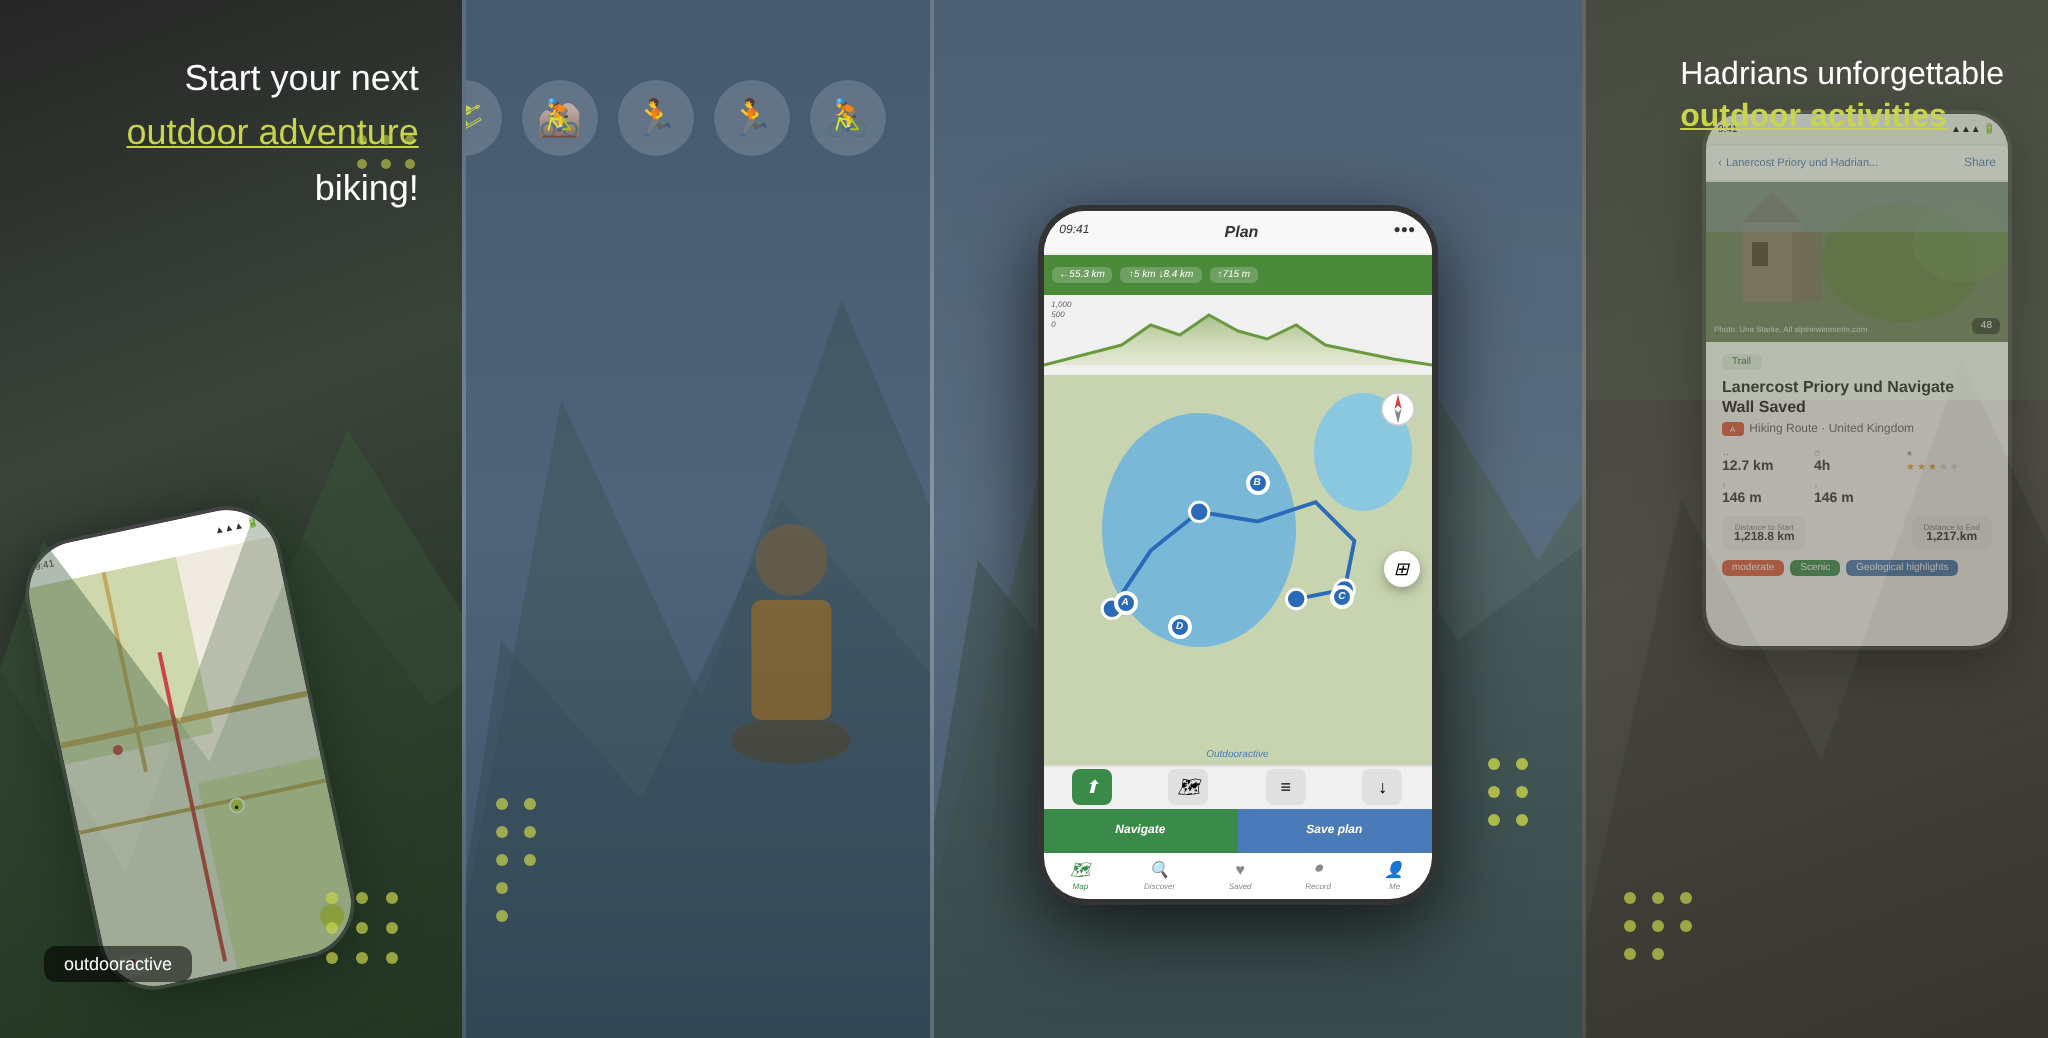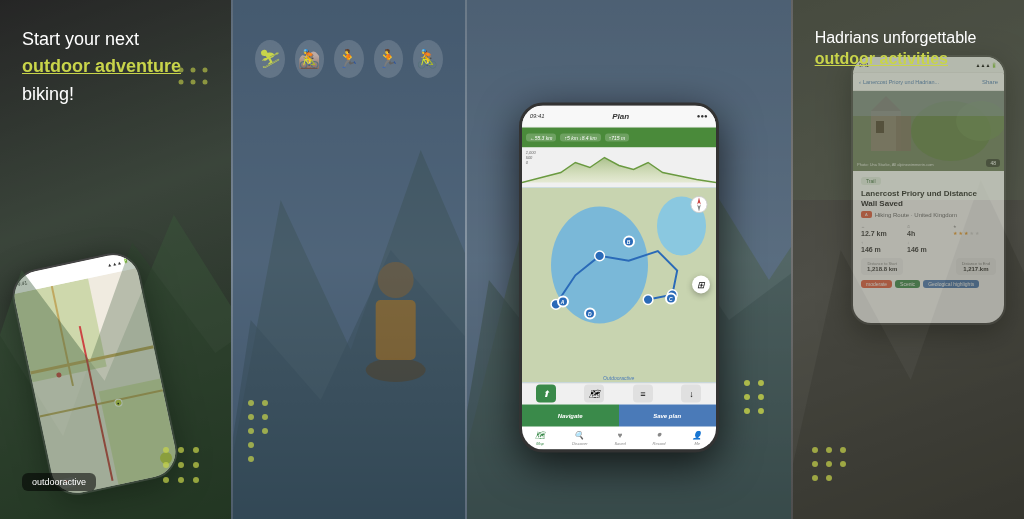--- a/index.html
+++ b/index.html
@@ -35,33 +35,34 @@
       z-index: 0;
     }
 
     .panel-content {
       position: relative;
       z-index: 2;
       padding: 28px 22px 20px;
       display: flex;
       flex-direction: column;
       height: 100%;
+      align-items: flex-end;
     }
 
     
     .panel-1 .headline {
       color: #fff;
       font-size: 18px;
       font-weight: 400;
       line-height: 1.3;
       margin-bottom: 4px;
     }
     .panel-1 .headline .highlight {
       color: #c8d44a;
-      font-weight: 700;
+      font-weight: 400;
       text-decoration: underline;
       text-decoration-color: #c8d44a;
     }
     .panel-2 .icons-row {
       display: flex;
       gap: 10px;
       margin-top: 12px;
     }
     .activity-icon {
       width: 38px;
@@ -849,21 +850,21 @@
         </svg>
         <div class="detail-image-overlay">Photo: Una Starke, All alpinewimmerin.com</div>
         <div class="detail-photo-count">
           <span>48</span>
         </div>
       </div>
 
       <div class="detail-body">
         <div class="detail-tag">Trail</div>
         <div class="detail-title">
-          <span>Lanercost Priory und Distance</span><br>
+          <span>Lanercost Priory und Navigate</span><br>
           <span>Wall Saved</span>
         </div>
         <div class="detail-subtitle">
           <div class="hiking-badge">A</div>
           <span>Hiking Route · United Kingdom</span>
         </div>
 
         
         <div class="detail-stats">
           <div class="stat-item">

